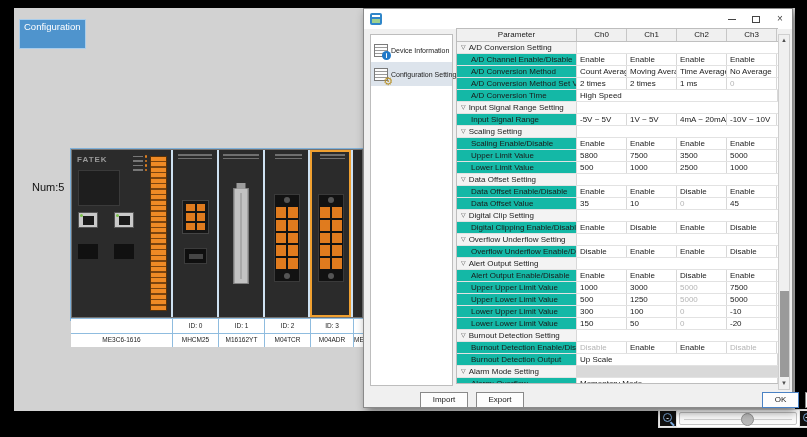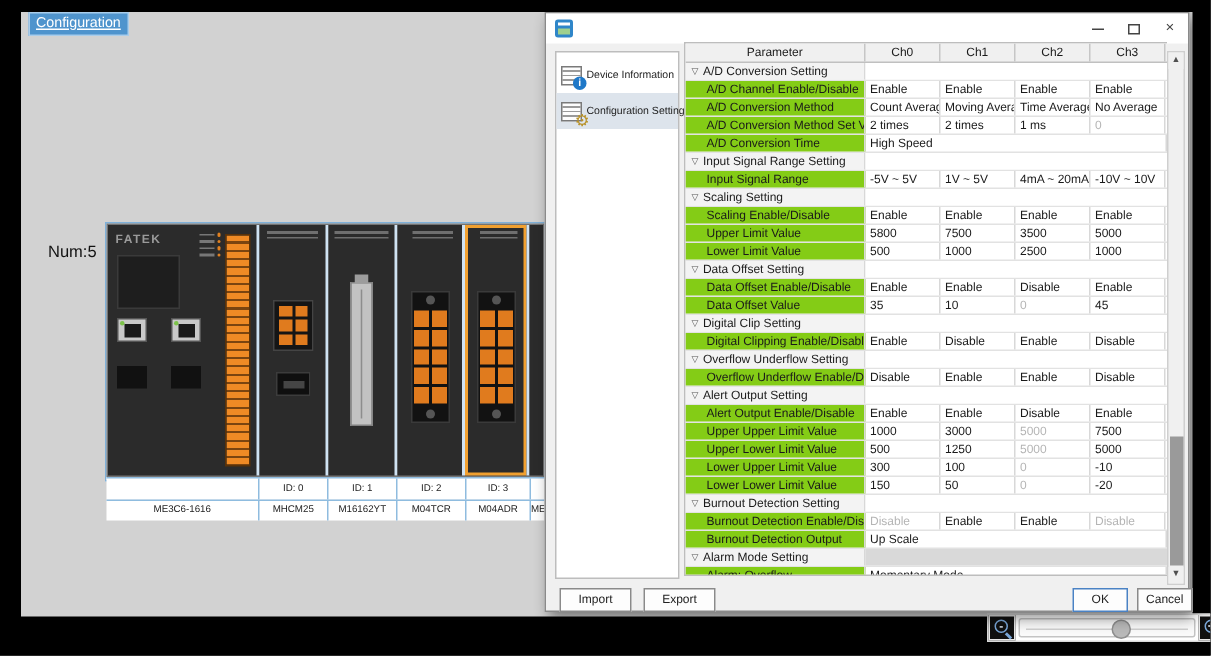--- a/index.html
+++ b/index.html
@@ -1,23 +1,23 @@
 <!DOCTYPE html>
 <html><head>
 <meta charset="utf-8">
 <style>
   html,body{margin:0;padding:0;background:#000;}
   *{box-sizing:border-box;font-family:"Liberation Sans",sans-serif;}
   #stage{position:relative;width:807px;height:437px;background:#000;overflow:hidden;}
 
   
   #main-window{position:absolute;left:14px;top:8px;width:781px;height:403px;background:#d2d2d2;}
-  #config-tab{position:absolute;left:5px;top:0;background:#4f94cd;border:1px solid #a9cdeb;color:#fff;
-    font-size:9.5px;padding:1px 4px 2px 4px;cursor:default;text-decoration:underline;}
-  #num-label{position:absolute;left:18px;top:154px;font-size:11px;color:#111;}
+  #config-tab{position:absolute;left:5px;top:11px;background:#4f94cd;border:1px solid #a9cdeb;color:#fff;
+    font-size:9.5px;padding:1px 4px 16px 4px;cursor:default;}
+  #num-label{position:absolute;left:18px;top:173px;font-size:11px;color:#111;}
 
   
   #rack{position:absolute;left:56px;top:140px;width:294px;height:173px;background:#eef4fa;border:1px solid #7fb0d8;}
   .rack-photo{display:flex;height:169px;background:#737373;padding:1px;}
   .mod{position:relative;background:#2b2b2b;border-right:2px solid #cfe2f2;overflow:hidden;}
   .mod:last-child{border-right:none;}
   .mod.hl{box-shadow:inset 0 0 0 2px #f0a030;}
   .rack-row{display:flex;border-top:1px solid #8fbcdf;background:#fff;}
   .rack-cell{border-right:1px solid #8fbcdf;font-size:6.5px;color:#222;text-align:center;overflow:hidden;white-space:nowrap;}
   .rack-cell:last-child{border-right:none;}
@@ -82,35 +82,35 @@
   #table{position:absolute;left:92px;top:19px;width:322px;height:356px;background:#fff;border:1px solid #bdbdbd;
     border-right:none;overflow:hidden;}
   .trow{display:flex;height:12px;border-bottom:1px solid #e2e2e2;}
   .trow.head{height:13px;background:#f0f0f0;border-bottom:1px solid #c0c0c0;}
   .tcell{font-size:8px;color:#1a1a1a;line-height:11px;padding:0 3px;white-space:nowrap;overflow:hidden;
     border-right:1px solid #d8d8d8;}
   .trow.head .tcell{text-align:center;line-height:12px;border-right:1px solid #c6c6c6;}
   .c-param{width:120px;flex:none;}
   .c-ch{width:50px;flex:none;}
   .c-span{flex:1;}
-  .pcell{background:#84cc16;}
+  .pcell{background:#14b8a6;}
   .gcell{padding-left:4px;background:#f3f3f3;}
   .tri{font-size:6px;color:#555;margin-right:3px;vertical-align:1px;}
   .indent{padding-left:14px;}
   .gval{background:#fff;border-right:none;}
   .gval.shaded{background:#d9d9d9;}
   .muted{color:#b5b5b5;}
 
   #vscroll{position:absolute;left:414px;top:25px;width:12px;height:356px;background:#f0f0f0;border:1px solid #cfcfcf;}
   .sarrow{position:absolute;left:0;width:10px;height:11px;font-size:6px;color:#505050;text-align:center;line-height:11px;background:#f0f0f0;}
   #sarrow-up{top:0;} #sarrow-down{bottom:0;}
   #sthumb{position:absolute;left:0.5px;top:256px;width:9px;height:86px;background:#9a9a9a;}
 
   .dbtn{position:absolute;height:16px;background:#fdfdfd;border:1px solid #8a8a8a;font-size:8px;color:#222;
-    text-align:center;line-height:14px;}
+    text-align:center;line-height:14px;margin-left:47px;}
   #btn-import{left:9px;top:383px;width:48px;}
   #btn-export{left:65px;top:383px;width:48px;}
   #btn-ok{left:351px;top:383px;width:37px;border-color:#4a82c4;}
   #btn-cancel{left:394px;top:383px;width:37px;}
 
   
   #zoomctl{position:absolute;left:644px;top:401px;width:160px;height:19px;background:#fff;border:1px solid #d8d8d8;
     display:flex;align-items:center;}
   .zbtn{width:18px;height:17px;background:#101010;border:1px solid #e8e8e8;position:relative;flex:none;}
   .mag{position:absolute;left:3px;top:2px;width:9px;height:9px;border:1.5px solid #7aa7d9;border-radius:50%;

